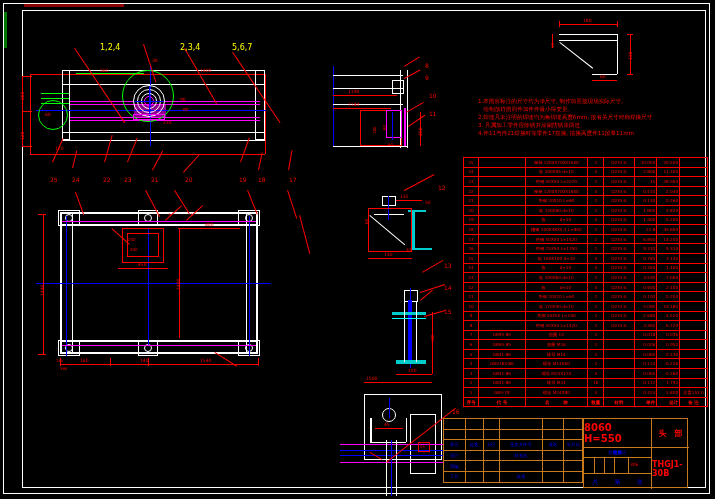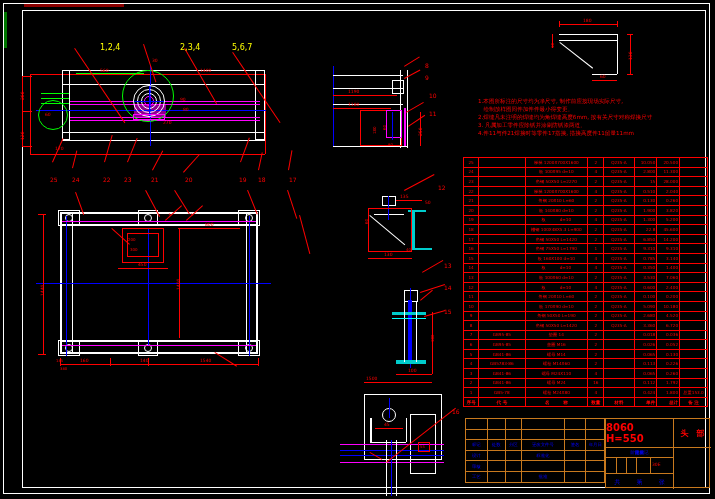--- a/index.html
+++ b/index.html
@@ -49,21 +49,21 @@
   #bom td.c1{width:13px;}
   #bom td.c2{width:48px;}
   #bom td.c3{width:62px;text-align:center;}
   #bom td.c4{width:14px;}
   #bom td.c5{width:30px;}
   #bom td.c6{width:21px;text-align:right;}
   #bom td.c7{width:21px;text-align:right;}
   #bom td.c8{width:26px;}
   #bom tr.hdr td{font-size:4.6px;font-weight:bold;}
   
-  #title-block{left:465px;top:418px;width:211px;height:70px;}
+  #title-block{left:443px;top:418px;width:211px;height:70px;}
   #tb-left{position:absolute;left:0;top:0;width:140px;height:70px;}
   #tb-left table{border-collapse:collapse;width:140px;}
   #tb-left td{border:1px solid #c8791e;height:9.6px;font-size:4.4px;color:#0000ff;text-align:center;padding:0;white-space:nowrap;}
   #tb-right{position:absolute;left:140px;top:0;width:105px;height:70px;border:1px solid #c8791e;box-sizing:border-box;}
   .tbcell{position:absolute;box-sizing:border-box;border-right:1px solid #c8791e;border-bottom:1px solid #c8791e;}
   .tb-title{left:0;top:0;width:68px;height:29px;display:flex;align-items:center;justify-content:center;}
   .tb-name{left:68px;top:0;width:37px;height:29px;display:flex;align-items:center;justify-content:center;}
   .tb-sub{left:0;top:29px;width:68px;height:10px;display:flex;align-items:center;justify-content:center;}
   .tb-sub2{left:0;top:39px;width:68px;height:16px;}
   .tb-code{left:68px;top:29px;width:37px;height:41px;display:flex;align-items:center;justify-content:center;}
@@ -702,20 +702,23 @@
         <span class="t" style="color:#0000ff;margin:0 6px;">重量</span>
         <span class="t" style="color:#0000ff;margin:0 6px;">比例</span>
       </div>
       <div class="tbcell tb-sub2">
         <div class="grid-mini" style="left:10px;"></div>
         <div class="grid-mini" style="left:20px;"></div>
         <div class="grid-mini" style="left:30px;"></div>
         <div class="grid-mini" style="left:44px;"></div>
         <span class="t" style="position:absolute;left:46px;top:4px;color:#ff0000;">30E</span>
       </div>
+      <div class="tbcell tb-code" style="border-right:none;border-bottom:none;">
+        <span class="t8" style="color:#ff0000;font-weight:bold;">THGJ1-30B</span>
+      </div>
       <div class="tbcell tb-bot" style="border-bottom:none;">
         <span class="t6" style="color:#0000ff;">共</span>
         <span class="t6" style="color:#0000ff;">第</span>
         <span class="t6" style="color:#0000ff;">张</span>
       </div>
     </div>
   </div>
 
 </div>
 

